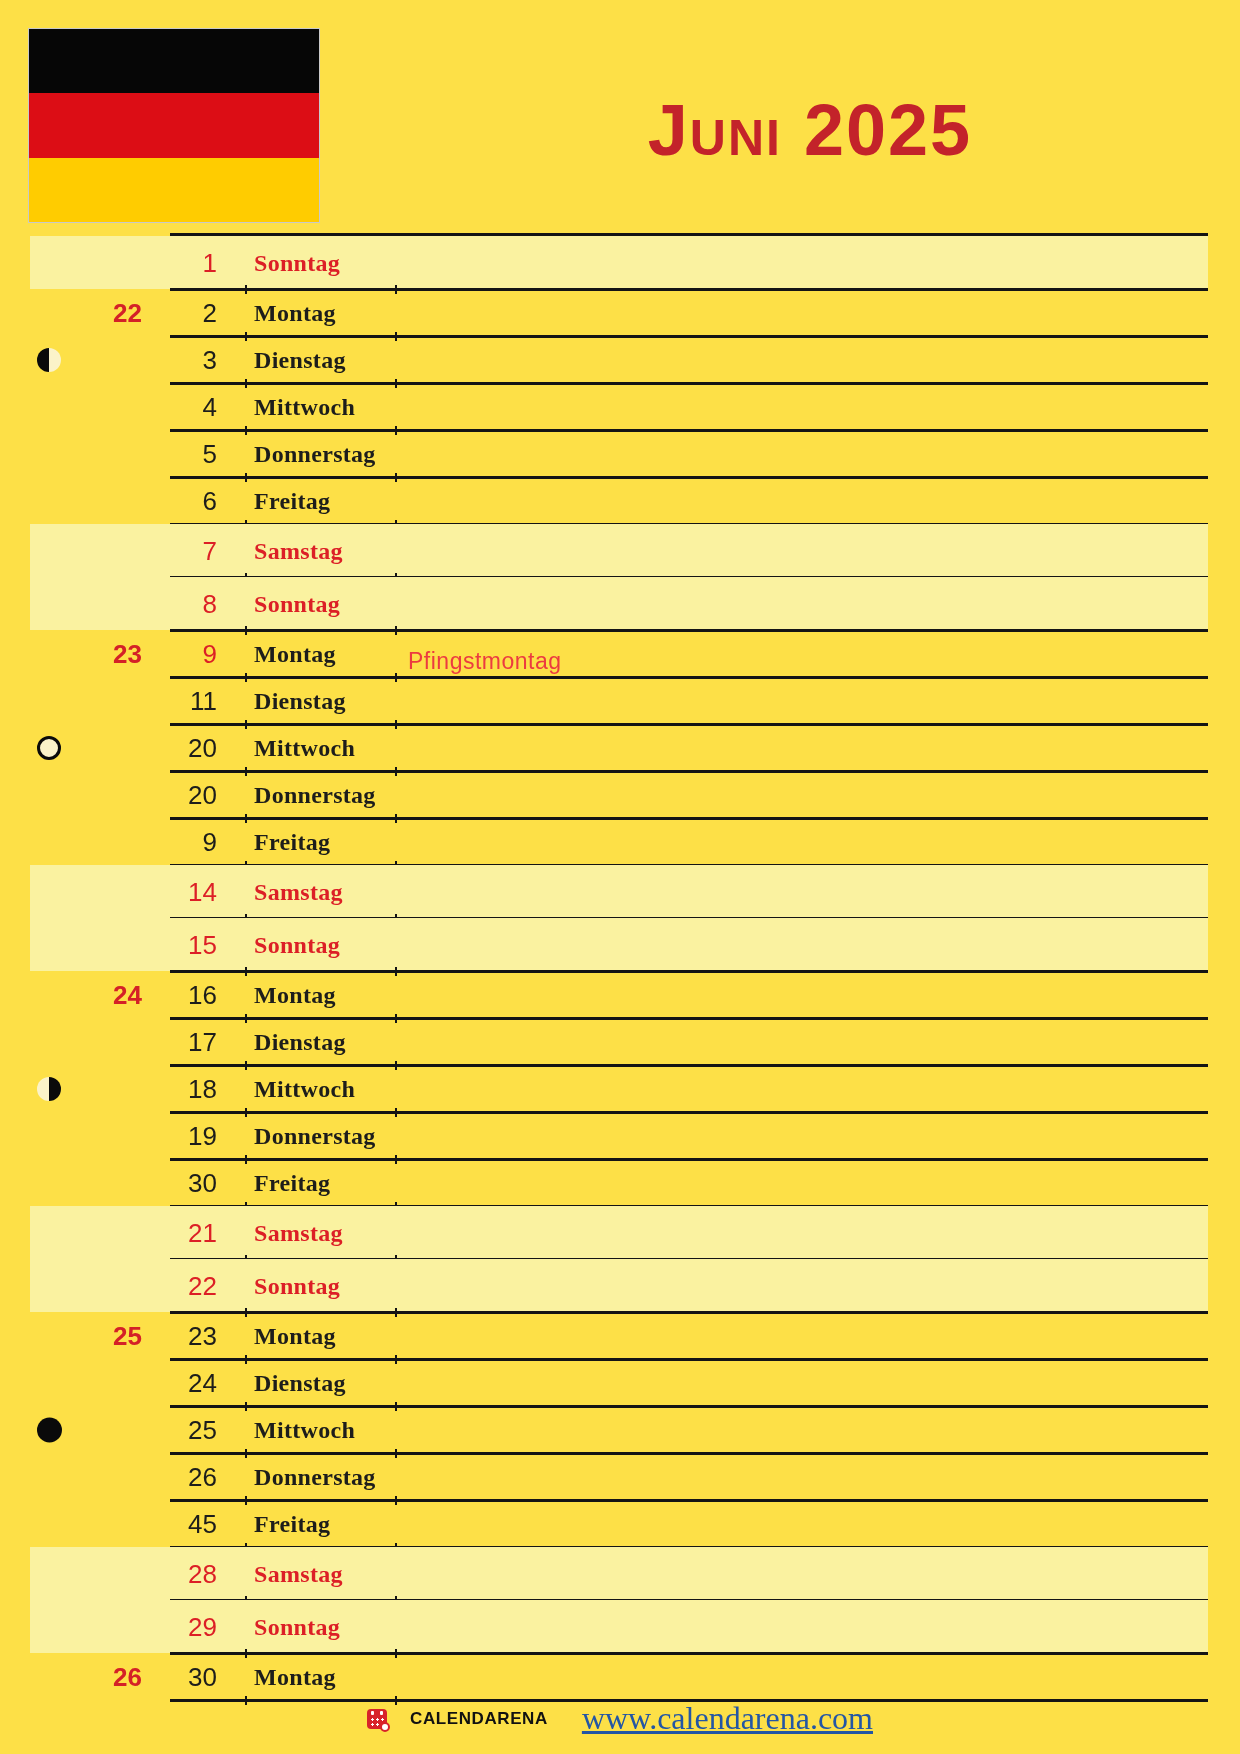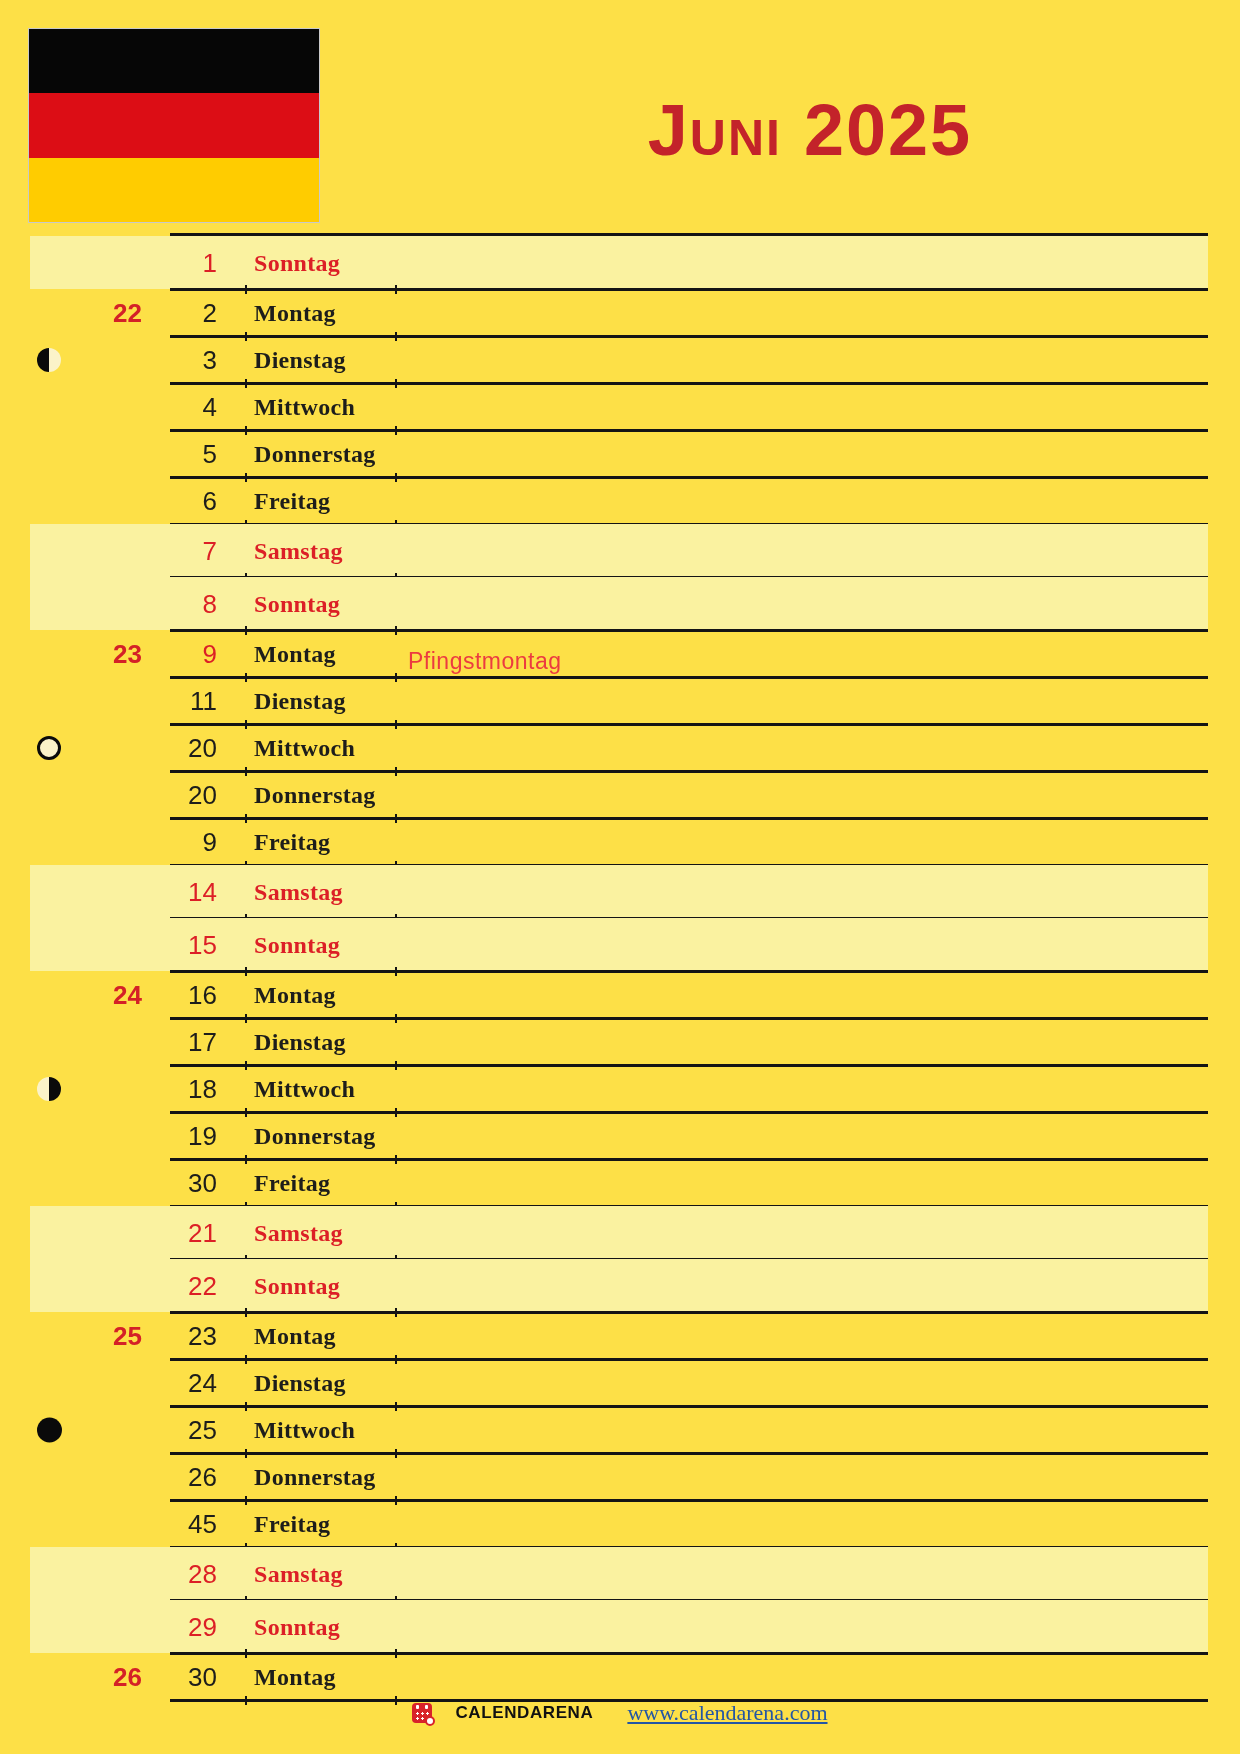--- a/index.html
+++ b/index.html
@@ -53,21 +53,21 @@
         justify-content:center;align-items:center;gap:34px;}
   .brand{display:flex;align-items:center;gap:23px;}
   .brand-name{font-size:17px;font-weight:bold;letter-spacing:0.6px;color:#111;}
   .cal-icon{position:relative;width:20px;height:20px;background:#d8232a;border-radius:4px;}
   .cal-icon::before{content:"";position:absolute;left:3px;top:8px;width:14px;height:9px;
         background-image:radial-gradient(#ffffff 36%,transparent 38%);background-size:5px 5px;}
   .cal-icon::after{content:"";position:absolute;top:2px;left:4px;width:3px;height:4px;
         background:#fff;box-shadow:9px 0 #fff;border-radius:1px;}
   .cal-clock{position:absolute;right:-3px;bottom:-3px;width:10px;height:10px;box-sizing:border-box;
         background:#fff;border:2px solid #d8232a;border-radius:50%;}
-  .site-link{font-family:"Liberation Serif",serif;font-size:22px;color:#2356a5;
+  .site-link{font-family:"Liberation Serif",serif;font-size:32px;color:#2356a5;
         text-decoration:underline;cursor:pointer;}
 </style>
 </head>
 <body>
 
 <div class="page">
 
   <div class="flag">
     <div class="stripe stripe-black"></div>
     <div class="stripe stripe-red"></div>

